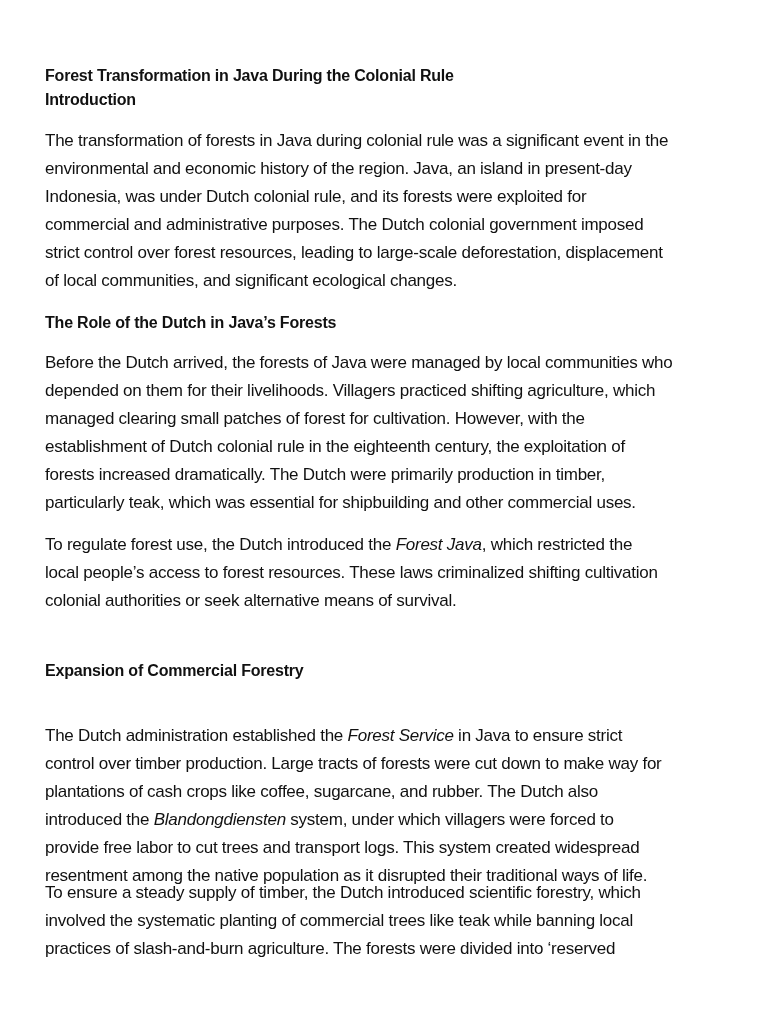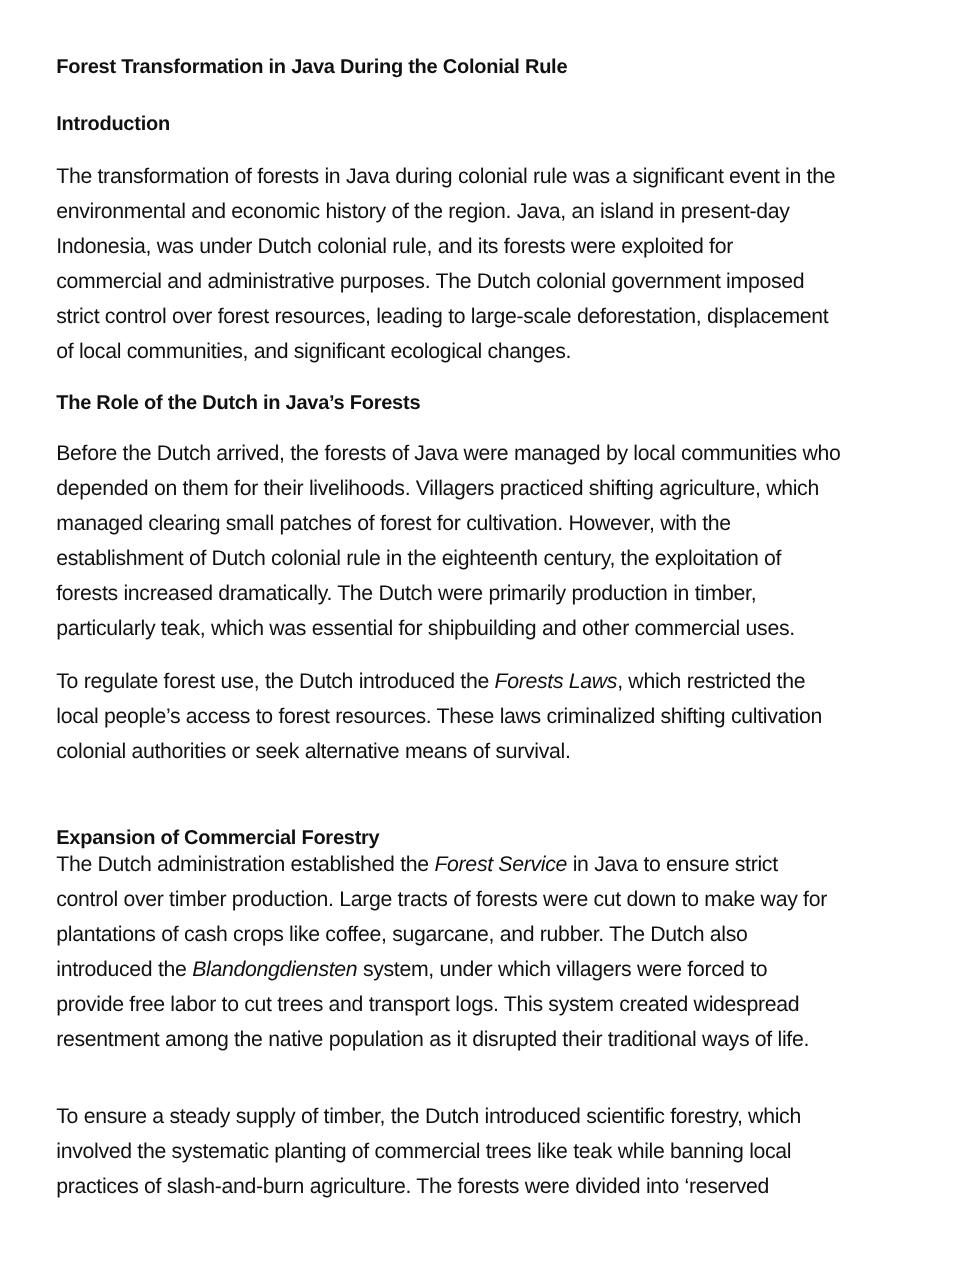--- a/index.html
+++ b/index.html
@@ -40,21 +40,21 @@
     .line {
       display: block;
       white-space: nowrap;
     }
     em { font-style: italic; }
   </style>
 </head>
 <body>
 
 <div class="page">
-  <div class="heading" style="top:44px">Forest Transformation in Java During the Colonial Rule</div>
+  <div class="heading" style="top:66px">Forest Transformation in Java During the Colonial Rule</div>
 
   <div class="heading" style="top:90px">Introduction</div>
   <div class="para" style="top:127px">
       <span class="line"><span>The transformation of forests in Java during colonial rule was a significant event in the</span></span>
       <span class="line"><span>environmental and economic history of the region. Java, an island in present-day</span></span>
       <span class="line"><span>Indonesia, was under Dutch colonial rule, and its forests were exploited for</span></span>
       <span class="line"><span>commercial and administrative purposes. The Dutch colonial government imposed</span></span>
       <span class="line"><span>strict control over forest resources, leading to large-scale deforestation, displacement</span></span>
       <span class="line"><span>of local communities, and significant ecological changes.</span></span>
     </div>
@@ -62,27 +62,27 @@
   <div class="heading" style="top:313px">The Role of the Dutch in Java’s Forests</div>
   <div class="para" style="top:349px">
       <span class="line"><span>Before the Dutch arrived, the forests of Java were managed by local communities who</span></span>
       <span class="line"><span>depended on them for their livelihoods. Villagers practiced shifting agriculture, which</span></span>
       <span class="line"><span>managed clearing small patches of forest for cultivation. However, with the</span></span>
       <span class="line"><span>establishment of Dutch colonial rule in the eighteenth century, the exploitation of</span></span>
       <span class="line"><span>forests increased dramatically. The Dutch were primarily production in timber,</span></span>
       <span class="line"><span>particularly teak, which was essential for shipbuilding and other commercial uses.</span></span>
     </div>
   <div class="para" style="top:531px">
-      <span class="line"><span>To regulate forest use, the Dutch introduced the </span><em>Forests Laws</em><span>, which restricted the</span></span>
+      <span class="line"><span>To regulate forest use, the Dutch introduced the </span><em>Forest Java</em><span>, which restricted the</span></span>
       <span class="line"><span>local people’s access to forest resources. These laws criminalized shifting cultivation</span></span>
       <span class="line"><span>colonial authorities or seek alternative means of survival.</span></span>
     </div>
 
   <div class="heading" style="top:661px">Expansion of Commercial Forestry</div>
-  <div class="para" style="top:678px">
+  <div class="para" style="top:722px">
       <span class="line"><span>The Dutch administration established the </span><em>Forest Service</em><span> in Java to ensure strict</span></span>
       <span class="line"><span>control over timber production. Large tracts of forests were cut down to make way for</span></span>
       <span class="line"><span>plantations of cash crops like coffee, sugarcane, and rubber. The Dutch also</span></span>
       <span class="line"><span>introduced the </span><em>Blandongdiensten</em><span> system, under which villagers were forced to</span></span>
       <span class="line"><span>provide free labor to cut trees and transport logs. This system created widespread</span></span>
       <span class="line"><span>resentment among the native population as it disrupted their traditional ways of life.</span></span>
     </div>
   <div class="para" style="top:879px">
       <span class="line"><span>To ensure a steady supply of timber, the Dutch introduced scientific forestry, which</span></span>
       <span class="line"><span>involved the systematic planting of commercial trees like teak while banning local</span></span>

